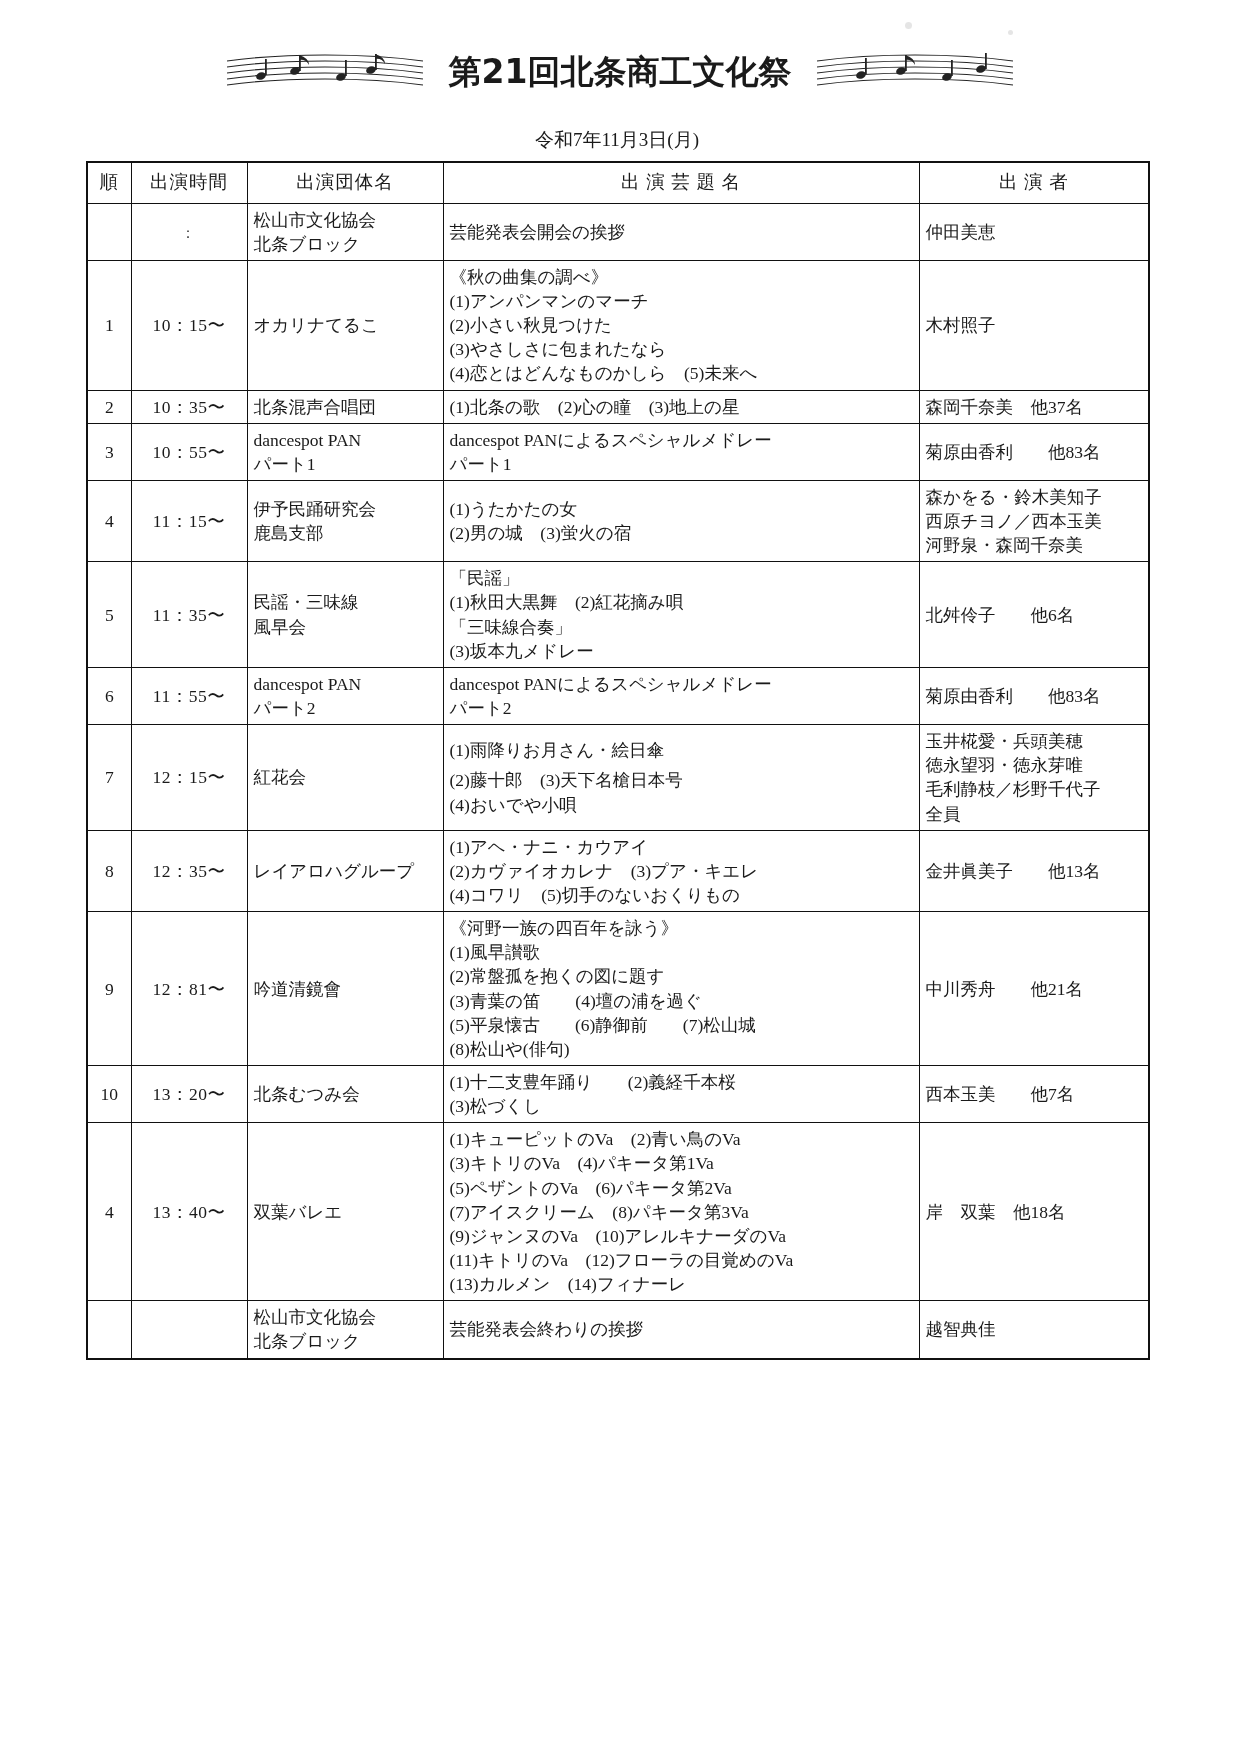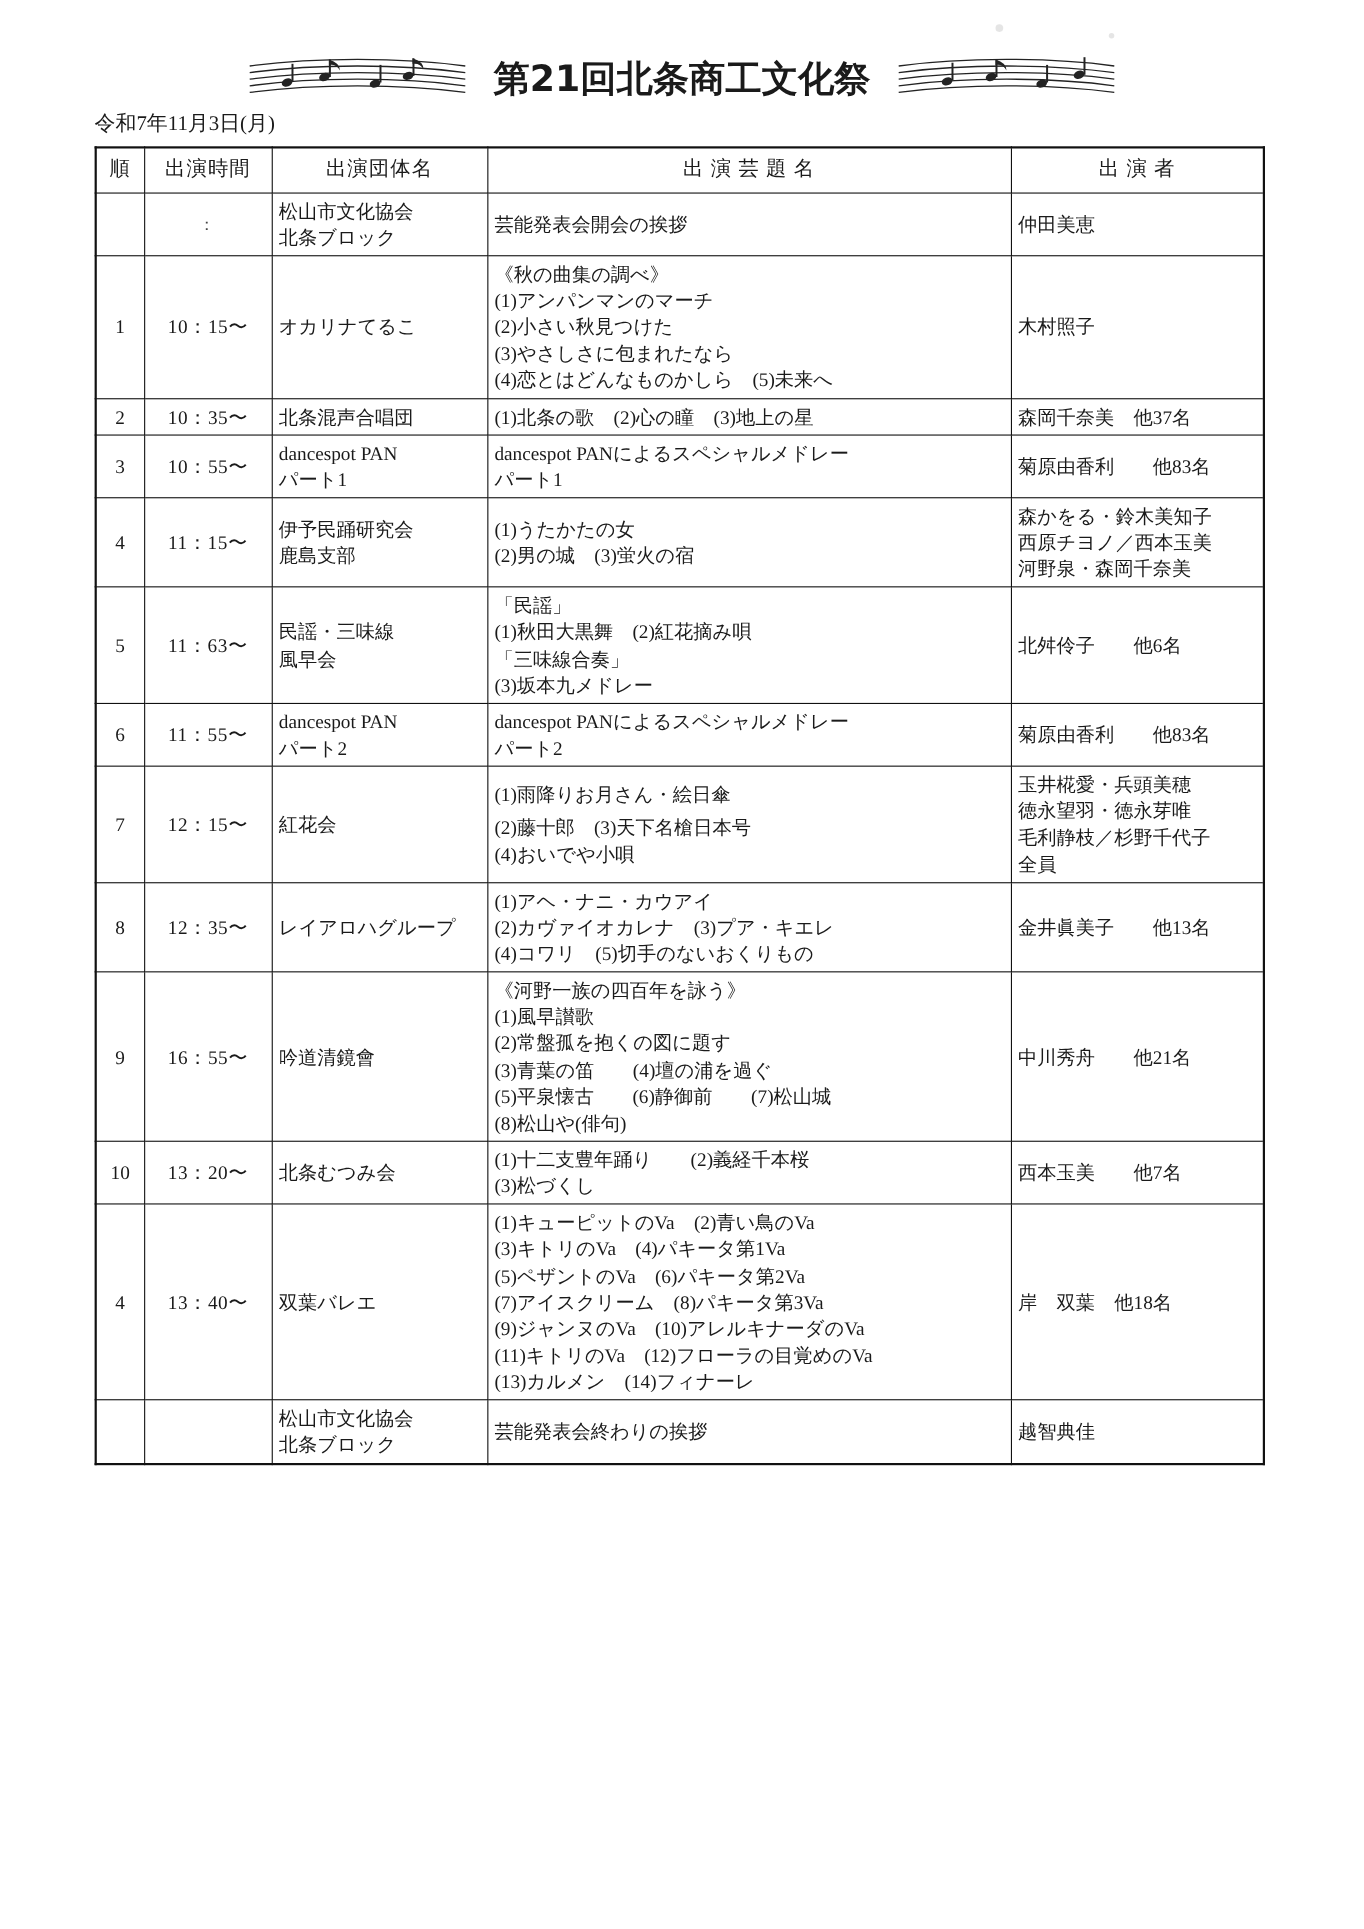--- a/index.html
+++ b/index.html
@@ -47,23 +47,23 @@
     font-size: 33px;
     font-weight: bold;
     white-space: nowrap;
     font-family: "DejaVu Sans", "Liberation Sans", sans-serif;
   }
   .music-deco {
     flex: 0 0 auto;
     opacity: 0.92;
   }
   .date-line {
-    text-align: left;
+    text-align: center;
     font-size: 19px;
-    margin: 4px 6px 8px 0;
+    margin: 32px 6px 8px 0;
     font-family: "Liberation Serif", serif;
   }
 
   
   table.program {
     border-collapse: collapse;
     width: 1062px;
     table-layout: fixed;
     border: 2px solid #111;
   }
@@ -261,21 +261,21 @@
             <span class="ln">(2)男の城　(3)蛍火の宿</span>
           </td>
           <td class="perf">
             <span class="ln">森かをる・鈴木美知子</span>
             <span class="ln">西原チヨノ／西本玉美</span>
             <span class="ln">河野泉・森岡千奈美</span>
           </td>
         </tr>
         <tr>
           <td class="no">5</td>
-          <td class="time">11：63〜</td>
+          <td class="time">11：35〜</td>
           <td class="group">
             <span class="ln">民謡・三味線</span>
             <span class="ln">風早会</span>
           </td>
           <td class="titlecell">
             <span class="ln">「民謡」</span>
             <span class="ln">(1)秋田大黒舞　(2)紅花摘み唄</span>
             <span class="ln">「三味線合奏」</span>
             <span class="ln">(3)坂本九メドレー</span>
           </td>
@@ -327,21 +327,21 @@
             <span class="ln">(1)アヘ・ナニ・カウアイ</span>
             <span class="ln">(2)カヴァイオカレナ　(3)プア・キエレ</span>
             <span class="ln">(4)コワリ　(5)切手のないおくりもの</span>
           </td>
           <td class="perf">
             <span class="ln">金井眞美子　　他13名</span>
           </td>
         </tr>
         <tr>
           <td class="no">9</td>
-          <td class="time">16：55〜</td>
+          <td class="time">12：81〜</td>
           <td class="group">
             <span class="ln">吟道清鏡會</span>
           </td>
           <td class="titlecell">
             <span class="ln">《河野一族の四百年を詠う》</span>
             <span class="ln">(1)風早讃歌</span>
             <span class="ln">(2)常盤孤を抱くの図に題す</span>
             <span class="ln">(3)青葉の笛　　(4)壇の浦を過ぐ</span>
             <span class="ln">(5)平泉懐古　　(6)静御前　　(7)松山城</span>
             <span class="ln">(8)松山や(俳句)</span>

